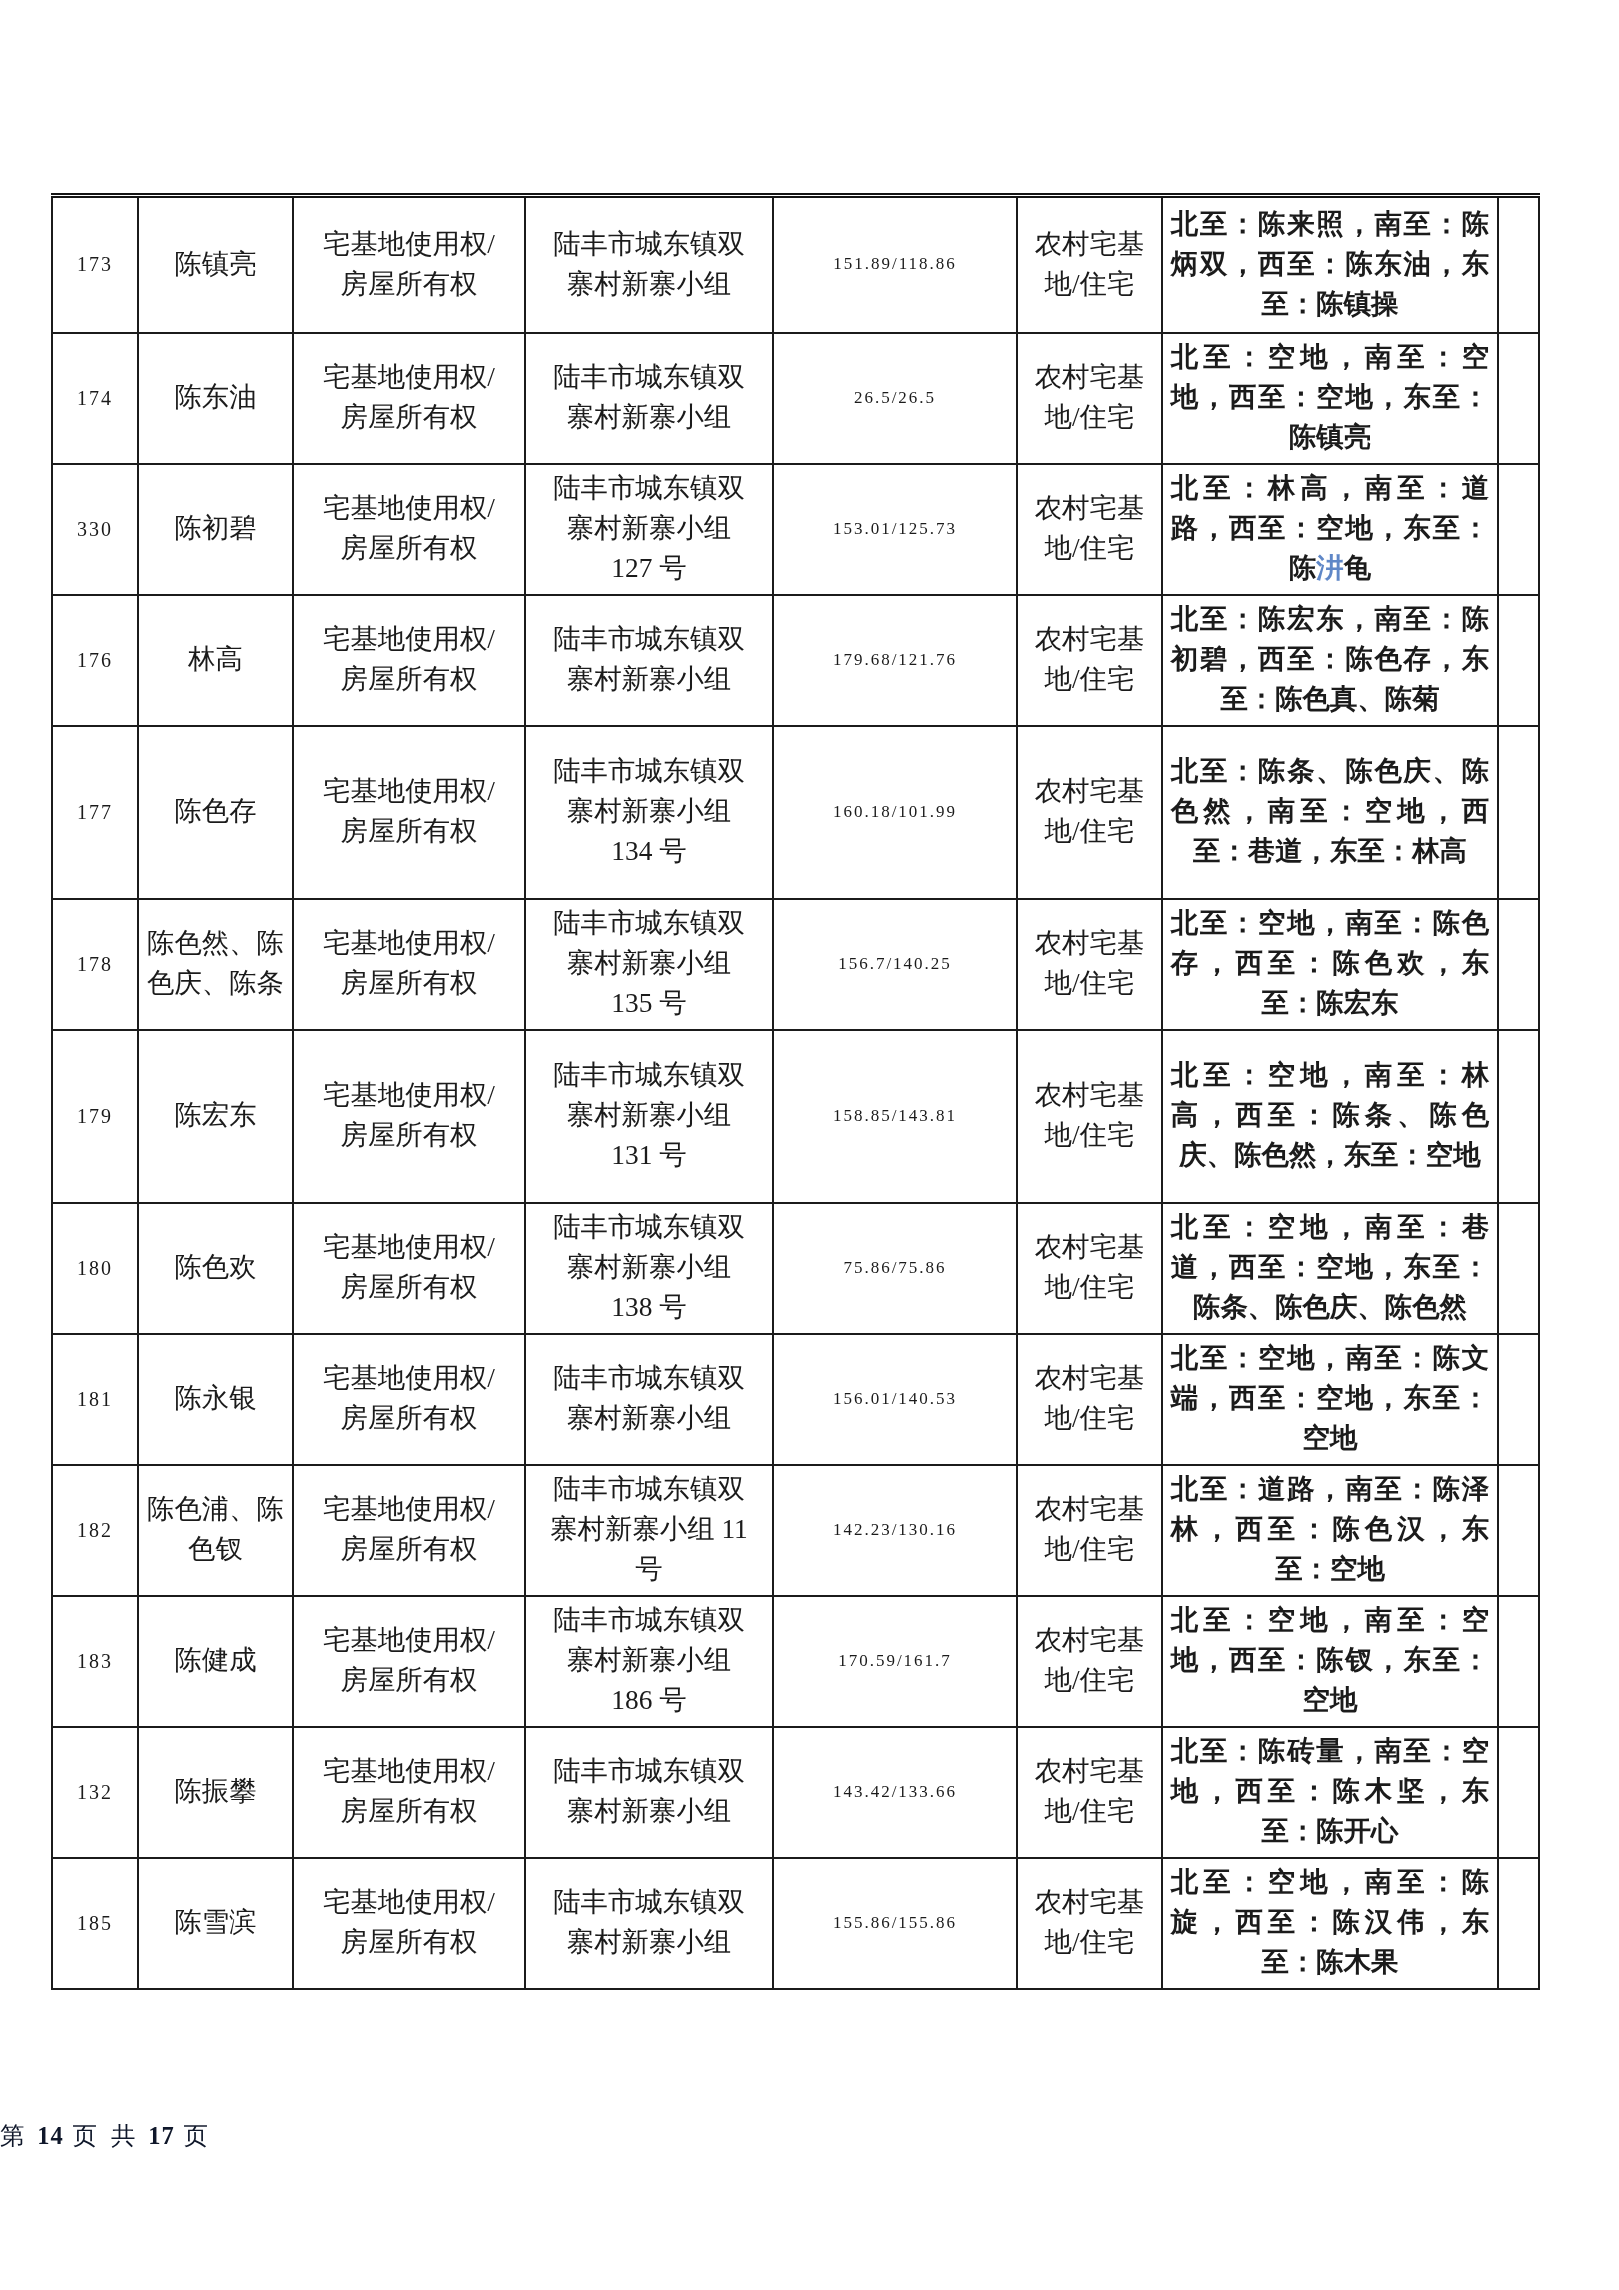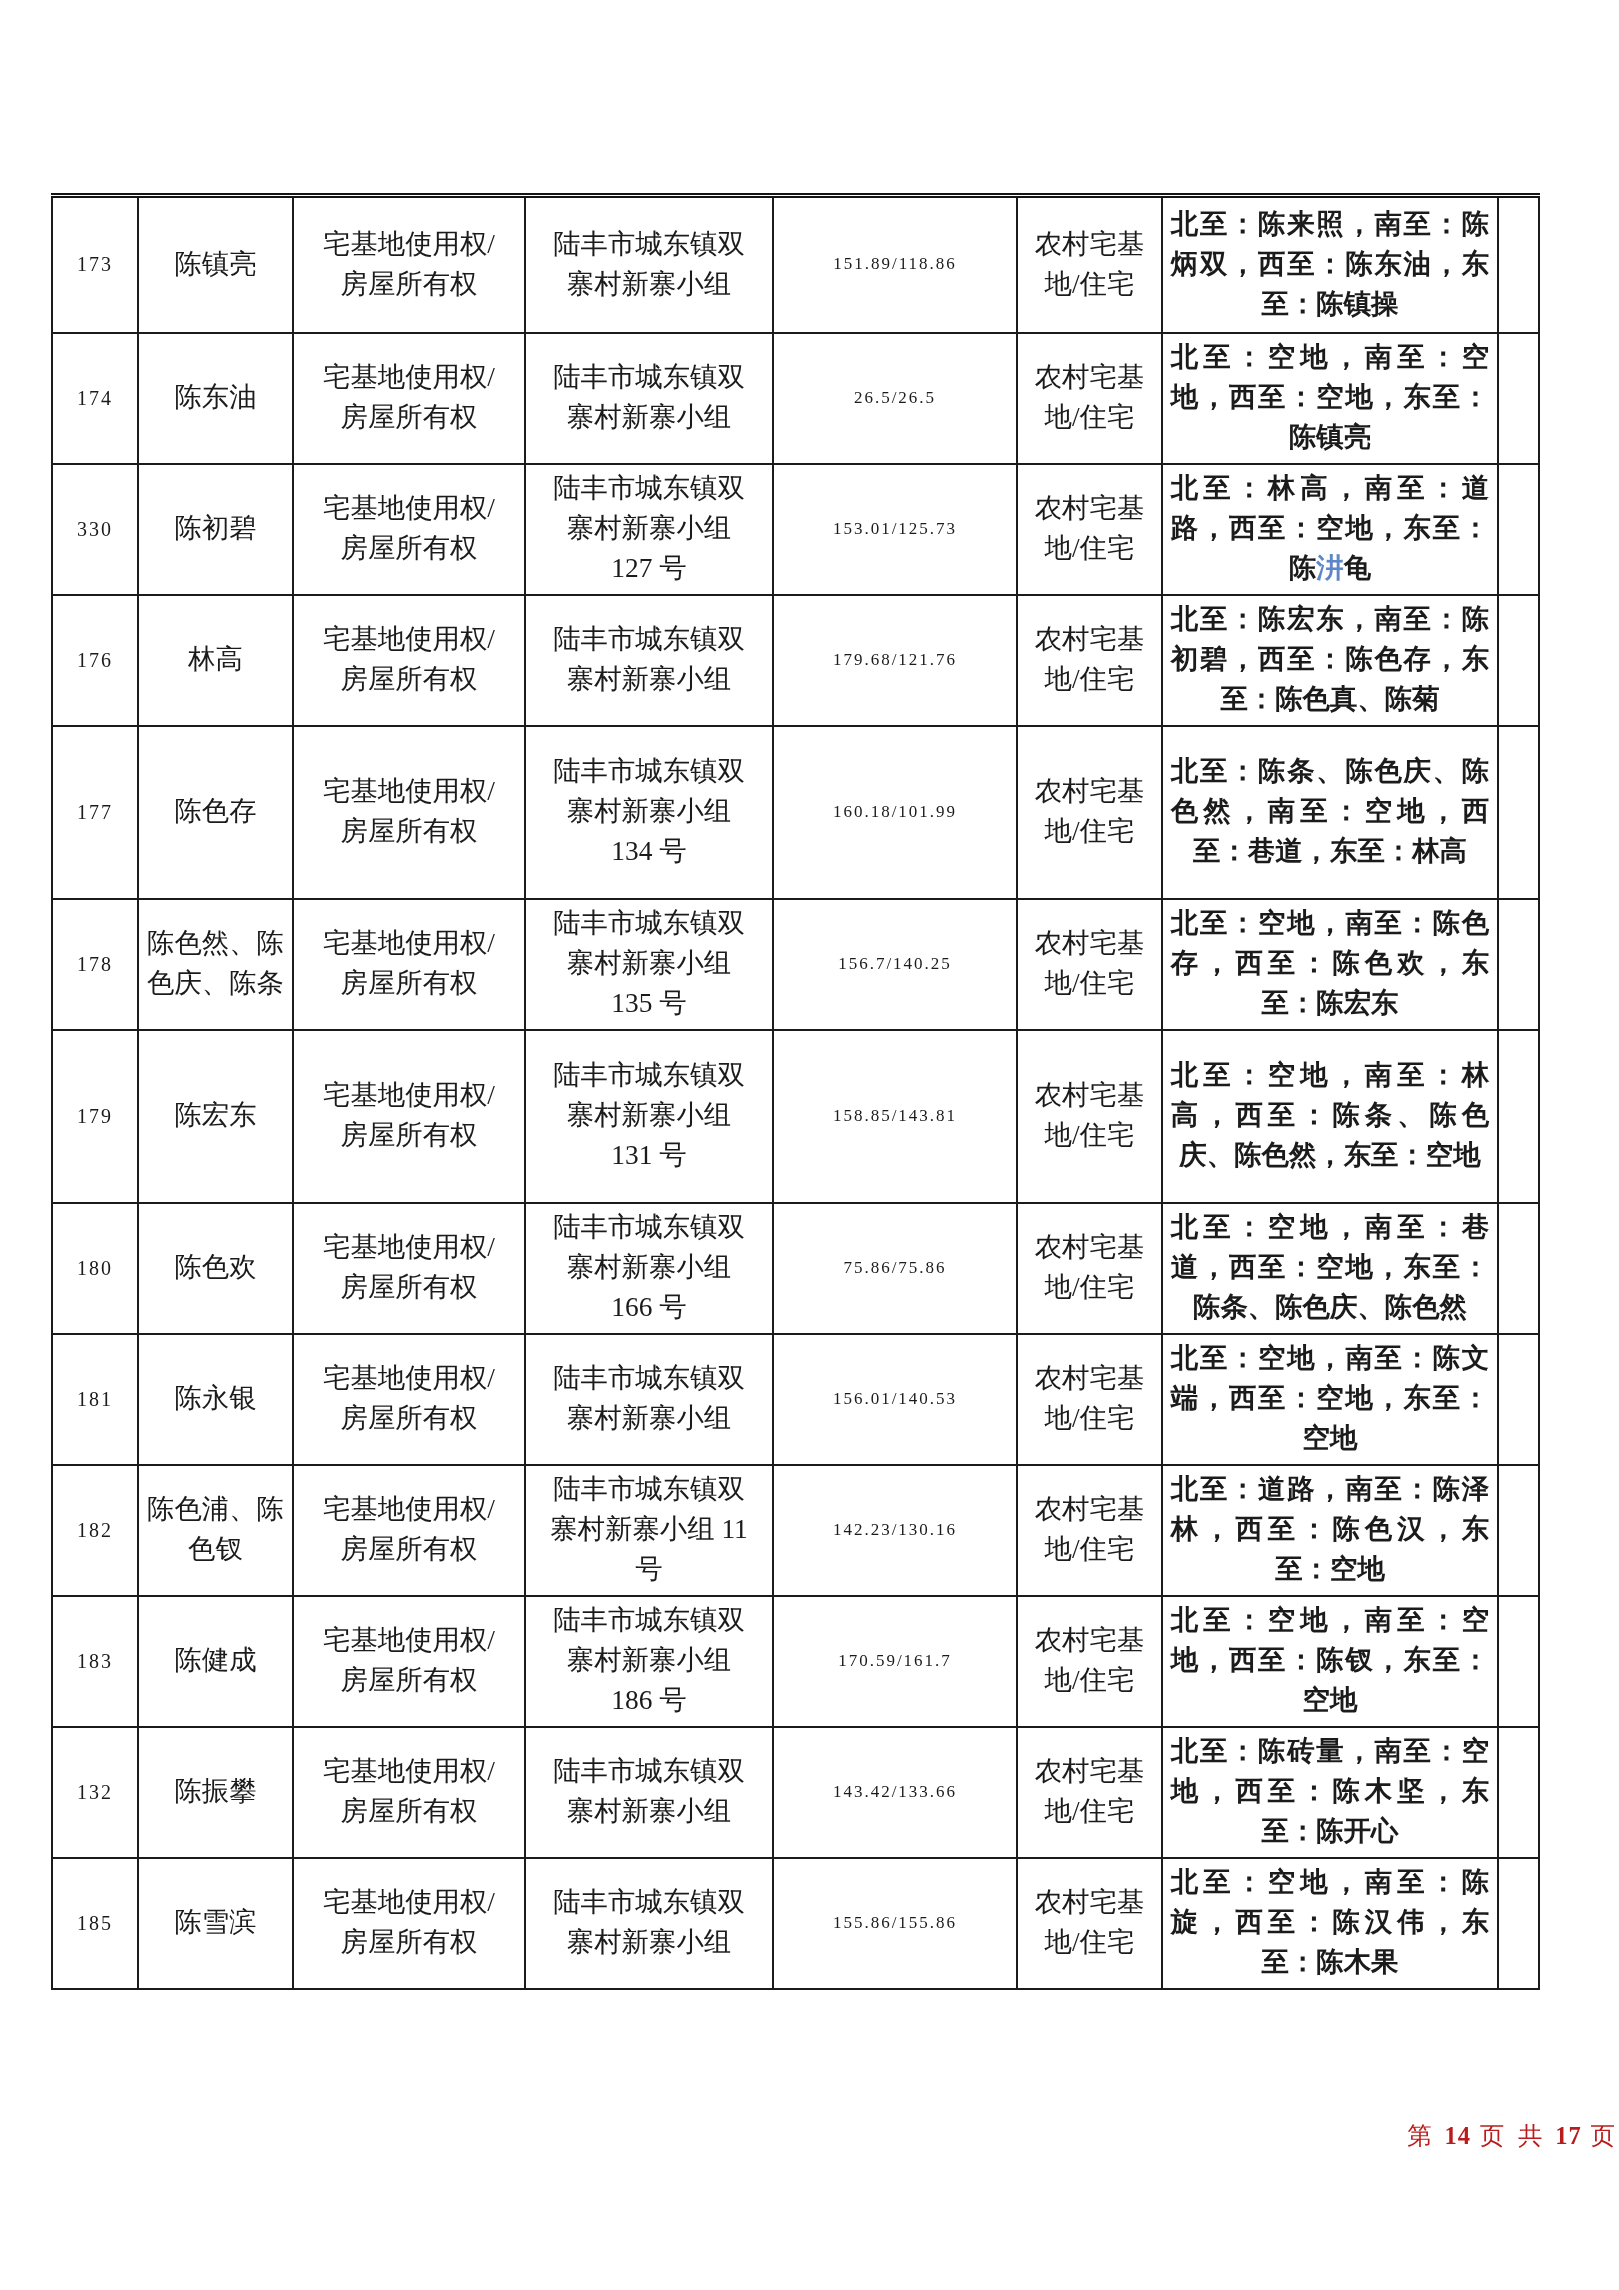--- a/index.html
+++ b/index.html
@@ -42,24 +42,24 @@
     text-align: justify;
     text-align-last: center;
     padding: 3.9px 7.8px;
     font-weight: bold;
   }
   .line { text-align: center; }
   .page-footer {
     position: absolute;
     left: 0; right: 0;
     top: 2119px;
-    text-align: right;
+    text-align: left;
     font-size: 24.5px;
     letter-spacing: 3.9px;
-    color: #b91c1c;
+    color: #0f172a;
   }
   .pg-num { font-weight: 700; margin: 0 8.8px; letter-spacing: 1px; }
 </style>
 </head>
 <body>
 
 <div class="page">
 
   <table class="reg-table">
     <colgroup>
@@ -230,21 +230,21 @@
           <td class="col-name">
             <div class="line">陈色欢</div>
           </td>
           <td class="col-rights">
             <div class="line">宅基地使用权/</div>
             <div class="line">房屋所有权</div>
           </td>
           <td class="col-location">
             <div class="line">陆丰市城东镇双</div>
             <div class="line">寨村新寨小组</div>
-            <div class="line">166 号</div>
+            <div class="line">138 号</div>
           </td>
           <td class="col-area">75.86/75.86</td>
           <td class="col-type">
             <div class="line">农村宅基</div>
             <div class="line">地/住宅</div>
           </td>
           <td class="col-boundary">北至：空地，南至：巷道，西至：空地，东至：陈条、陈色庆、陈色然</td>
           <td class="col-blank"></td>
         </tr>
         <tr>

